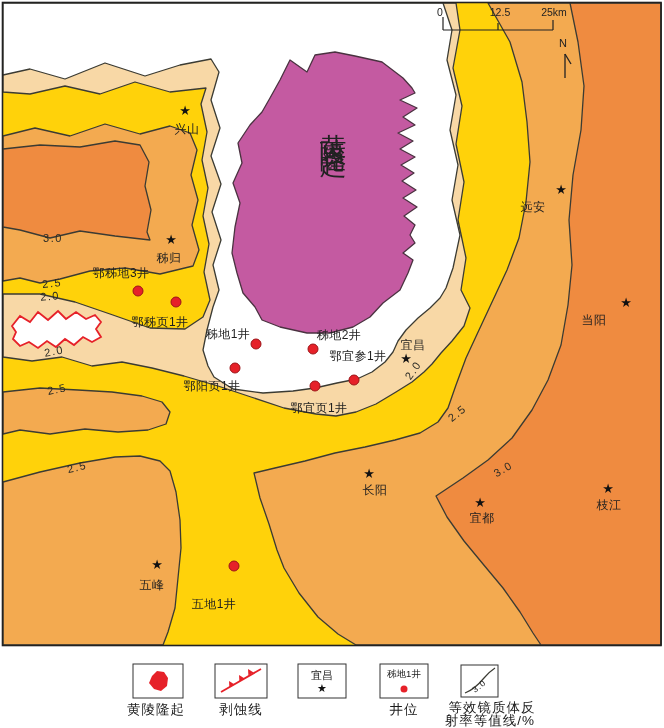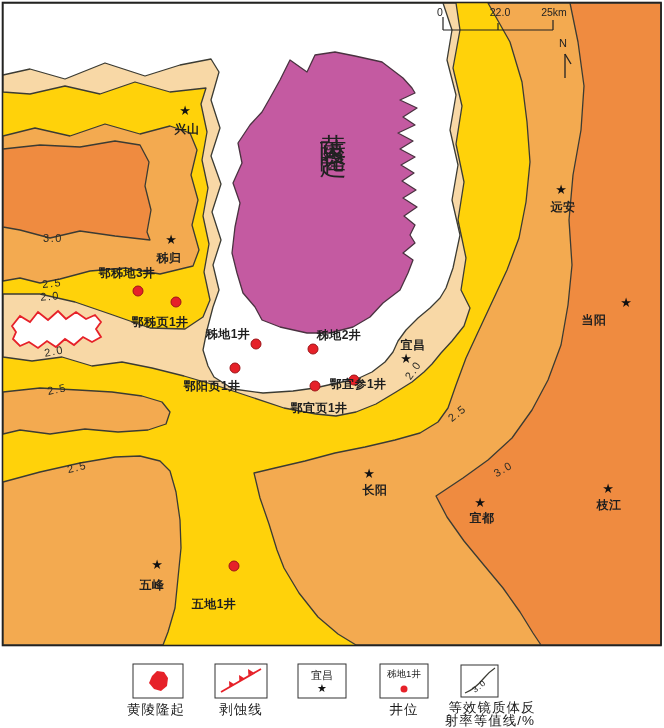--- a/index.html
+++ b/index.html
@@ -2,21 +2,21 @@
 <html><head>
 <meta charset="utf-8">
 <style>
   html,body{margin:0;padding:0;background:#fff;}
   #canvas{
     position:relative;width:664px;height:728px;background:#fff;overflow:hidden;
     font-family:"Liberation Sans","DejaVu Sans",sans-serif;color:#1a1a1a;
   }
   #mapsvg{position:absolute;left:0;top:0;}
   .lbl{position:absolute;white-space:nowrap;transform:translateX(-50%);
-       font-size:12px;letter-spacing:0.5px;color:#1f1f1f;font-weight:bold;}
+       font-size:12px;letter-spacing:0.5px;color:#1f1f1f;}
   .star{position:absolute;transform:translate(-50%,-50%);font-size:13px;color:#111;line-height:1;}
   .welldot{position:absolute;width:11px;height:11px;border-radius:50%;
        background:#E62129;border:1px solid #9d1418;transform:translate(-50%,-50%);box-sizing:border-box;}
   .clbl{position:absolute;font-size:11px;letter-spacing:1.5px;color:#2b2b25;
        transform:translate(-50%,-50%);white-space:nowrap;}
   .scale-lbl{position:absolute;font-size:10.5px;transform:translateX(-50%);color:#222;}
   .uplift-title{position:absolute;left:316px;top:112px;writing-mode:vertical-rl;
        text-orientation:upright;font-size:27px;line-height:33px;letter-spacing:6px;
        color:#222;font-weight:500;}
   .legend-caption{position:absolute;font-size:13.5px;letter-spacing:1px;color:#1a1a1a;
@@ -88,63 +88,63 @@
     </g>
   </svg>
 
   <div class="uplift-title">黄陵隆起</div>
 
   <span class="star" style="left:185px;top:110px">★</span>
   <div class="lbl" style="left:187px;top:121px">兴山</div>
   <span class="star" style="left:171px;top:239px">★</span>
   <div class="lbl" style="left:169px;top:250px">秭归</div>
   <span class="star" style="left:561px;top:189px">★</span>
-  <div class="lbl" style="left:563px;top:199px">远安</div>
+  <div class="lbl" style="left:533px;top:199px">远安</div>
   <span class="star" style="left:626px;top:302px">★</span>
   <div class="lbl" style="left:594px;top:312px">当阳</div>
   <div class="lbl" style="left:413px;top:337px">宜昌</div>
   <span class="star" style="left:406px;top:358px">★</span>
   <span class="star" style="left:369px;top:473px">★</span>
   <div class="lbl" style="left:375px;top:482px">长阳</div>
   <span class="star" style="left:480px;top:502px">★</span>
   <div class="lbl" style="left:482px;top:510px">宜都</div>
   <span class="star" style="left:608px;top:488px">★</span>
   <div class="lbl" style="left:609px;top:497px">枝江</div>
   <span class="star" style="left:157px;top:564px">★</span>
   <div class="lbl" style="left:152px;top:577px">五峰</div>
 
   <span class="welldot" style="left:138px;top:291px"></span>
-  <div class="lbl" style="left:127px;top:265px">鄂秭地3井</div>
+  <div class="lbl" style="left:121px;top:265px">鄂秭地3井</div>
   <span class="welldot" style="left:176px;top:302px"></span>
   <div class="lbl" style="left:160px;top:314px">鄂秭页1井</div>
   <span class="welldot" style="left:256px;top:344px"></span>
   <div class="lbl" style="left:228px;top:326px">秭地1井</div>
   <span class="welldot" style="left:313px;top:349px"></span>
   <div class="lbl" style="left:339px;top:327px">秭地2井</div>
   <span class="welldot" style="left:354px;top:380px"></span>
-  <div class="lbl" style="left:358px;top:376px">鄂宜参1井</div>
+  <div class="lbl" style="left:358px;top:348px">鄂宜参1井</div>
   <span class="welldot" style="left:315px;top:386px"></span>
   <div class="lbl" style="left:319px;top:400px">鄂宜页1井</div>
   <span class="welldot" style="left:235px;top:368px"></span>
   <div class="lbl" style="left:212px;top:378px">鄂阳页1井</div>
   <span class="welldot" style="left:234px;top:566px"></span>
   <div class="lbl" style="left:214px;top:596px">五地1井</div>
 
   <div class="clbl" style="left:53px;top:238px">3.0</div>
   <div class="clbl" style="left:52px;top:283px;transform:translate(-50%,-50%) rotate(-6deg)">2.5</div>
   <div class="clbl" style="left:50px;top:296px;transform:translate(-50%,-50%) rotate(-4deg)">2.0</div>
   <div class="clbl" style="left:54px;top:351px;transform:translate(-50%,-50%) rotate(-10deg)">2.0</div>
   <div class="clbl" style="left:57px;top:389px;transform:translate(-50%,-50%) rotate(-12deg)">2.5</div>
   <div class="clbl" style="left:77px;top:467px;transform:translate(-50%,-50%) rotate(-14deg)">2.5</div>
   <div class="clbl" style="left:413px;top:370px;transform:translate(-50%,-50%) rotate(-55deg)">2.0</div>
   <div class="clbl" style="left:457px;top:413px;transform:translate(-50%,-50%) rotate(-38deg)">2.5</div>
   <div class="clbl" style="left:503px;top:469px;transform:translate(-50%,-50%) rotate(-30deg)">3.0</div>
 
   <div class="scale-lbl" style="left:440px;top:6px">0</div>
-  <div class="scale-lbl" style="left:500px;top:6px">22.0</div>
+  <div class="scale-lbl" style="left:500px;top:6px">12.5</div>
   <div class="scale-lbl" style="left:554px;top:6px">25km</div>
   <div class="scale-lbl" style="left:563px;top:37px;font-size:11px">N</div>
 
   <div class="legend-boxtext" style="left:322px;top:668px;font-size:11px">宜昌</div>
   <span class="star" style="left:322px;top:688px;font-size:11px">★</span>
   <div class="legend-boxtext" style="left:404px;top:668px;font-size:9.5px">秭地1井</div>
   <div class="legend-boxtext" style="left:479px;top:681px;font-size:8.5px;letter-spacing:1px;transform:translateX(-50%) rotate(-38deg)">3.0</div>
 
   <div class="legend-caption" style="left:156px;top:701px">黄陵隆起</div>
   <div class="legend-caption" style="left:241px;top:701px">剥蚀线</div>

